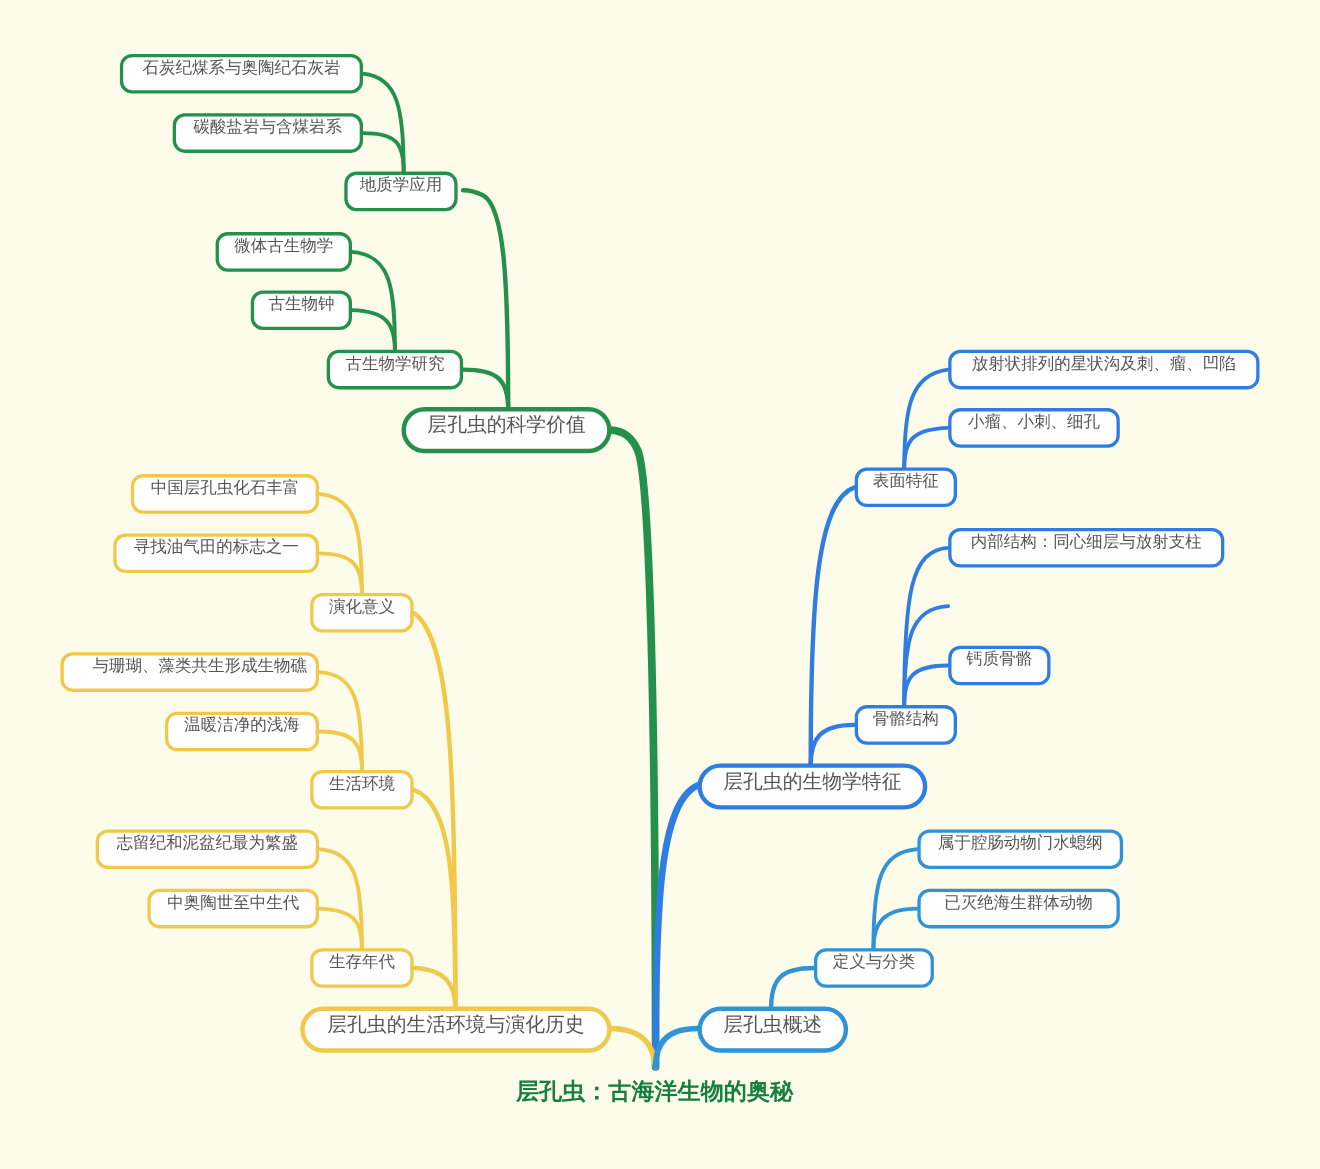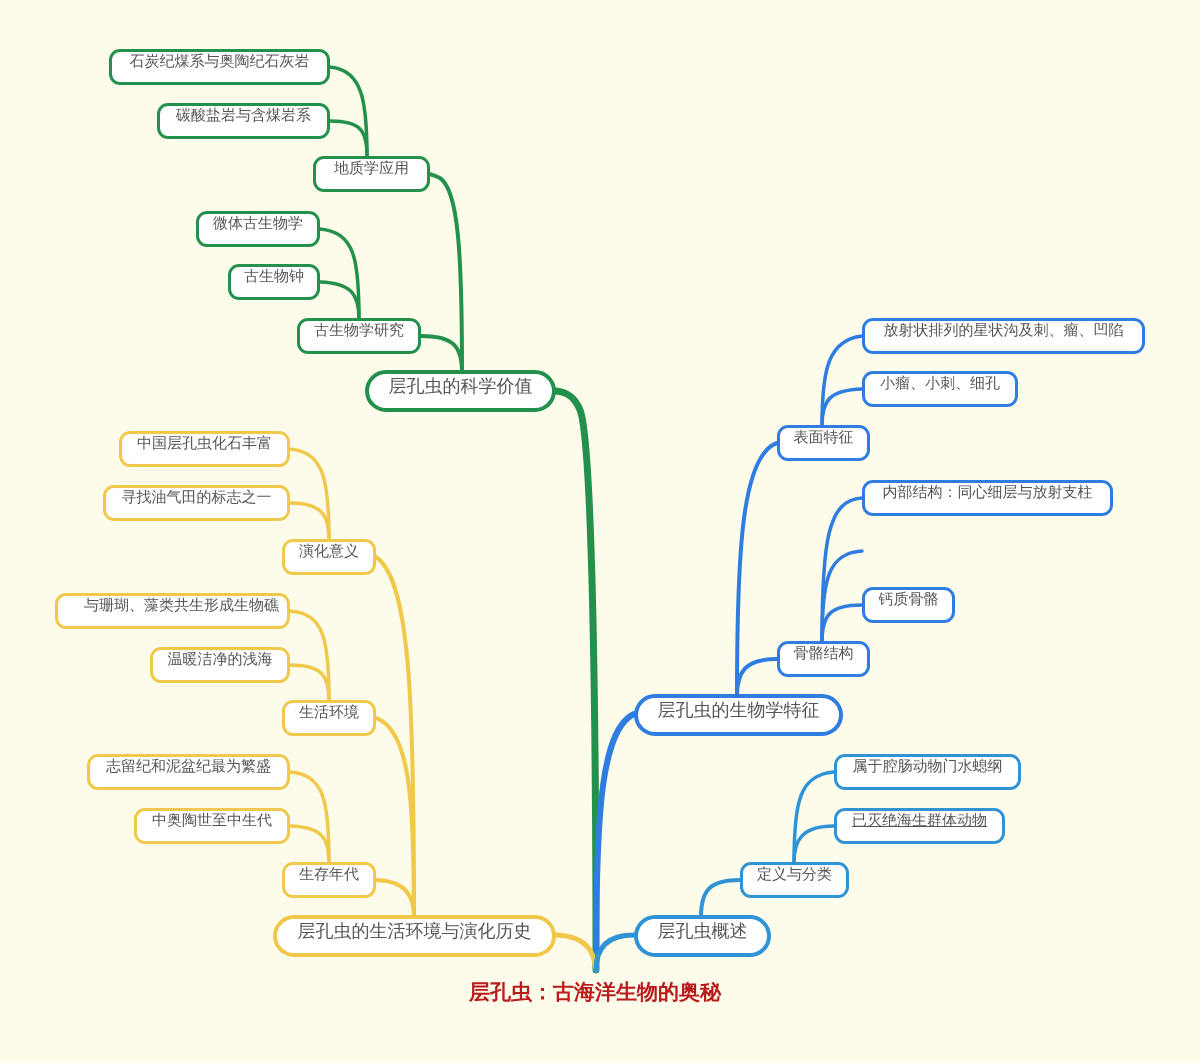--- a/index.html
+++ b/index.html
@@ -18,21 +18,21 @@
   }
   .n3 { height: 36px; border-radius: 11px; border-width: 3px; border-style: solid; font-size: 15px; padding: 0 14px; }
   .n2 { height: 36px; border-radius: 11px; border-width: 3px; border-style: solid; font-size: 15px; padding: 0 14px; }
   .n1 { height: 42px; border-radius: 21px; border-width: 4px; border-style: solid; font-size: 18px; padding: 0 20px; }
   .green { border-color: #23914b; }
   .blue { border-color: #2f7de1; }
   .lblue { border-color: #2f93d6; }
   .yellow { border-color: #f0c94a; }
   .root-title {
     position: absolute; left: 440px; top: 978px; width: 310px; text-align: center;
-    font-size: 21px; font-weight: bold; color: #b91c1c;
+    font-size: 21px; font-weight: bold; color: #15803d;
   }
 </style>
 </head>
 <body>
 
 <div id="canvas">
 
   <svg class="links" width="1200" height="1063">
     <g fill="none" stroke-linecap="round">
 
@@ -82,21 +82,21 @@
       <path d="M329 862 C329 838, 322 827, 290 826" stroke="#f0c94a" stroke-width="3.5"></path>
     </g>
   </svg>
 
   <div class="node n3 green" style="left:109px; top:49px; width:221px;">
     <span>石炭纪煤系与奥陶纪石灰岩</span>
   </div>
   <div class="node n3 green" style="left:157px; top:103px; width:173px;">
     <span>碳酸盐岩与含煤岩系</span>
   </div>
-  <div class="node n2 green" style="left:313px; top:156px; width:117px;">
+  <div class="node n2 green" style="left:313px; top:156px; width:103px;">
     <span>地质学应用</span>
   </div>
   <div class="node n3 green" style="left:196px; top:211px; width:124px;">
     <span>微体古生物学</span>
   </div>
   <div class="node n3 green" style="left:228px; top:264px; width:92px;">
     <span>古生物钟</span>
   </div>
   <div class="node n2 green" style="left:297px; top:318px; width:124px;">
     <span>古生物学研究</span>
@@ -123,21 +123,21 @@
   <div class="node n2 blue" style="left:777px; top:641px; width:93px;">
     <span>骨骼结构</span>
   </div>
   <div class="node n1 blue" style="left:634px; top:694px; width:209px;">
     <span>层孔虫的生物学特征</span>
   </div>
 
   <div class="node n3 lblue" style="left:834px; top:754px; width:187px;">
     <span>属于腔肠动物门水螅纲</span>
   </div>
-  <div class="node n3 lblue" style="left:834px; top:808px; width:171px;text-decoration:underline;">
+  <div class="node n3 lblue" style="left:834px; top:808px; width:184px;">
     <span>已灭绝海生群体动物</span>
   </div>
   <div class="node n2 lblue" style="left:740px; top:862px; width:109px;">
     <span>定义与分类</span>
   </div>
   <div class="node n1 lblue" style="left:634px; top:915px; width:137px;">
     <span>层孔虫概述</span>
   </div>
 
   <div class="node n3 yellow" style="left:119px; top:431px; width:171px;">

